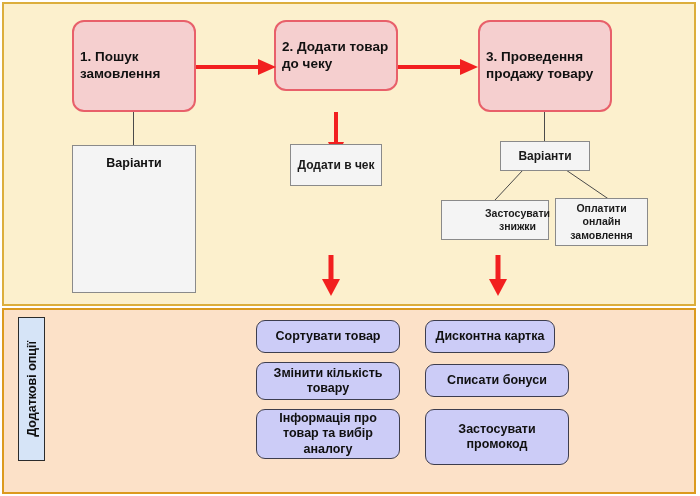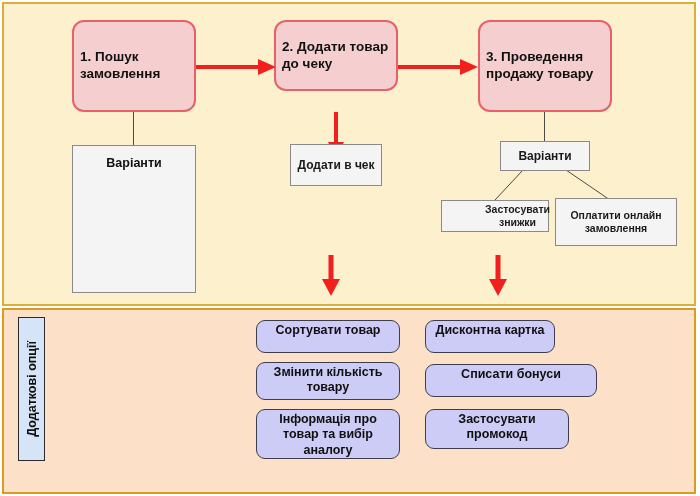--- a/index.html
+++ b/index.html
@@ -89,20 +89,21 @@
   }
   .variants-list li { margin-bottom: 2px; }
   
   .chip {
     position: absolute;
     background: #ccccf7;
     border: 1.5px solid #3d3d4e;
     border-radius: 9px;
     box-sizing: border-box;
     display: flex;
+    align-items: center;
     justify-content: center;
     text-align: center;
     font-weight: bold;
     font-size: 12.5px;
     color: #101010;
     line-height: 1.22;
     padding: 2px 5px;
   }
   
   .side-label {
@@ -185,25 +186,25 @@
   </div>
 
   <div class="rect bold" style="left:290px; top:144px; width:92px; height:42px;">
     <span>Додати в чек</span>
   </div>
 
   <div class="rect bold" style="left:500px; top:141px; width:90px; height:30px;">
     <span>Варіанти</span>
   </div>
 
-  <div class="rect small" style="left:441px; top:200px; width:108px; height:32px;padding-left:48px;">
+  <div class="rect small" style="left:441px; top:200px; width:108px; height:40px;padding-left:48px;">
     <span>Застосувати знижки</span>
   </div>
 
-  <div class="rect small" style="left:555px; top:198px; width:122px; height:48px;">
+  <div class="rect small" style="left:555px; top:198px; width:93px; height:48px;">
     <span>Оплатити онлайн замовлення</span>
   </div>
 
   <svg class="arrow-v" style="left:320px; top:255px; width:22px; height:42px;">
     <line x1="11" y1="0" x2="11" y2="26" stroke="#f21f1f" stroke-width="5"></line>
     <polygon points="2,24 20,24 11,41" fill="#f21f1f"></polygon>
   </svg>
 
   <svg class="arrow-v" style="left:487px; top:255px; width:22px; height:42px;">
     <line x1="11" y1="0" x2="11" y2="26" stroke="#f21f1f" stroke-width="5"></line>
@@ -225,21 +226,21 @@
   </div>
 
   <div class="chip" style="left:256px; top:362px; width:144px; height:38px;">
     <span>Змінити кількість товару</span>
   </div>
 
   <div class="chip" style="left:425px; top:320px; width:130px; height:33px;">
     <span>Дисконтна картка</span>
   </div>
 
-  <div class="chip" style="left:425px; top:364px; width:172px; height:33px;">
+  <div class="chip" style="left:425px; top:364px; width:144px; height:33px;">
     <span>Списати бонуси</span>
   </div>
 
-  <div class="chip" style="left:425px; top:409px; width:144px; height:40px;">
+  <div class="chip" style="left:425px; top:409px; width:144px; height:56px;">
     <span>Застосувати промокод</span>
   </div>
 
 </div>
 
 </body></html>

